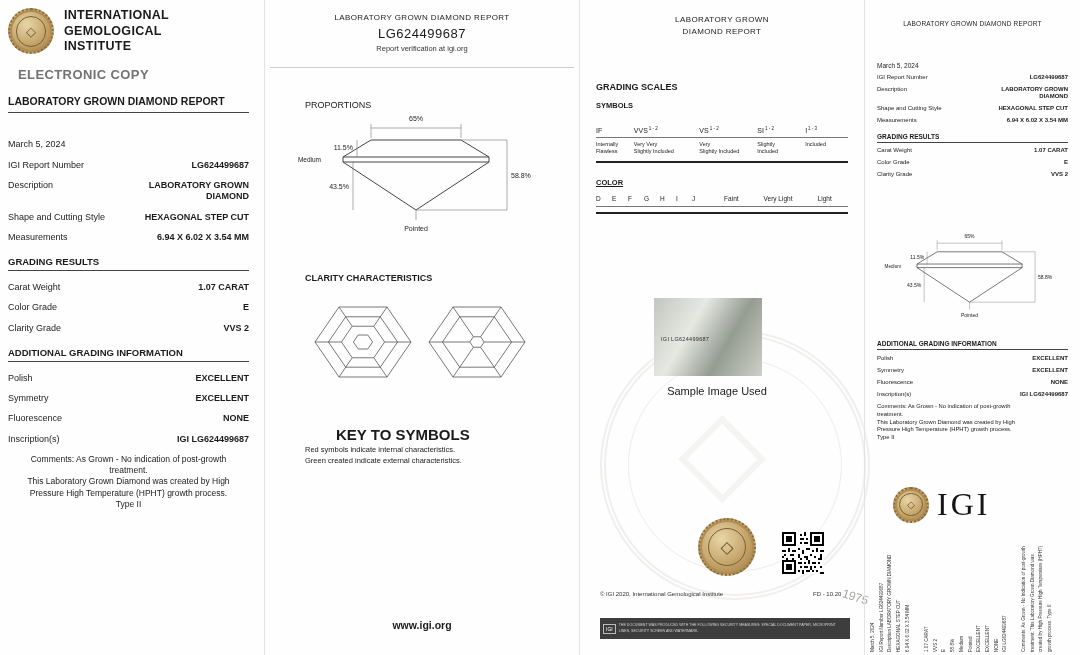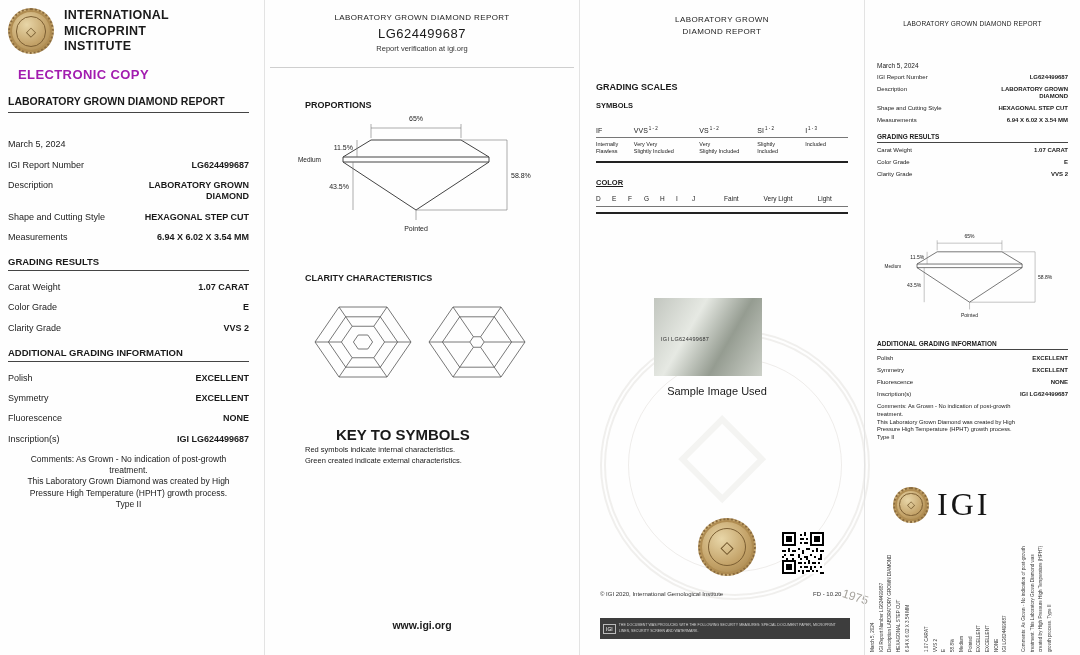--- a/index.html
+++ b/index.html
@@ -14,38 +14,38 @@
                box-shadow:inset 0 0 0 2px #b08d52; display:flex; align-items:center; justify-content:center; flex:none; }
   .seal-ring { width:72%; height:72%; border:1px solid #7c5f33; border-radius:50%; display:flex; align-items:center; justify-content:center; color:#6d5228; }
   .seal-lg { width:46px; height:46px; } .seal-lg .seal-ring { font-size:13px; }
   .seal-md { width:58px; height:58px; } .seal-md .seal-ring { font-size:17px; }
   .seal-sm { width:36px; height:36px; } .seal-sm .seal-ring { font-size:10px; }
 
   
   #p1 { left:0; width:264px; padding:8px 15px 0 8px; }
   .brand { display:flex; align-items:center; gap:10px; }
   .org-name { font-weight:bold; font-size:12.5px; line-height:1.25; letter-spacing:.3px; white-space:pre-line; }
-  .ecopy { color:#a21caf; font-weight:bold; font-size:13px; letter-spacing:.4px; margin:12px 0 0 10px; }
+  .ecopy { color:#737373; font-weight:bold; font-size:13px; letter-spacing:.4px; margin:12px 0 0 10px; }
   .p1-title { font-weight:bold; font-size:10.5px; margin-top:13px; padding-bottom:5px; border-bottom:1px solid #444; }
   .p1-date { font-size:9px; margin-top:26px; }
   .rows { margin-top:11px; }
   .row { display:flex; justify-content:space-between; align-items:flex-start; font-size:9px; margin:9px 0; }
   .row .lbl { color:#222; }
   .row .val { font-weight:bold; text-align:right; white-space:pre-line; line-height:1.25; }
   .sechead { font-weight:bold; font-size:9.5px; margin-top:13px; padding-bottom:3px; border-bottom:1px solid #444; }
   .comments { font-size:8.5px; margin-top:7px; white-space:pre-line; line-height:1.32;text-align:center; }
 
   
   #p2 { left:265px; width:314px; }
   #p2 .hdr { position:absolute; top:13px; left:0; right:0; text-align:center; }
   .hdr-line1 { font-size:8px; letter-spacing:.4px; }
   .hdr-num { font-size:13px; margin-top:4px; letter-spacing:.5px; }
   .hdr-ver { font-size:7.5px; color:#333; margin-top:3px; }
   #p2 .hdr-rule { position:absolute; top:67px; left:5px; right:5px; border-top:1px solid #cfcfcf; }
-  #p2 .sec-prop { position:absolute; top:100px; left:40px; font-weight:bold; font-size:9px; }
+  #p2 .sec-prop { position:absolute; top:100px; left:40px; font-weight:normal; font-size:9px; }
   #p2 .prop-wrap { position:absolute; top:110px; left:28px; }
   #p2 .sec-cc { position:absolute; top:273px; left:40px; font-weight:bold; font-size:9px; }
   #p2 .cc-wrap { position:absolute; top:295px; left:42px; }
   #p2 .sec-key { position:absolute; top:426px; left:40px; font-weight:bold; font-size:15px;margin-left:31px; }
   #p2 .keytext { position:absolute; top:444px; left:40px; font-size:7.5px; line-height:1.5; }
   #p2 .site { position:absolute; top:619px; left:0; right:0; text-align:center; font-weight:bold; font-size:10.5px; }
 
   
   #p3 { left:580px; width:284px; }
   #p3 .hdr { position:absolute; top:14px; left:0; right:0; text-align:center; font-size:8px; letter-spacing:.4px; line-height:1.5; white-space:pre-line; }
@@ -104,21 +104,21 @@
 <div id="page">
 
   <section class="panel" id="p1">
     <div class="brand">
       <div class="gold-seal seal-lg">
         <div class="seal-ring">
             <span>◇</span>
           </div>
       </div>
       <div class="org-name">INTERNATIONAL
-MICROPRINT
+GEMOLOGICAL
 INSTITUTE</div>
     </div>
     <div class="ecopy">ELECTRONIC COPY</div>
     <h1 class="p1-title">LABORATORY GROWN DIAMOND REPORT</h1>
     <div class="p1-date">March 5, 2024</div>
 
     <div class="rows">
       <div class="row">
           <span class="lbl">IGI Report Number</span>
           <span class="val">LG624499687</span>

